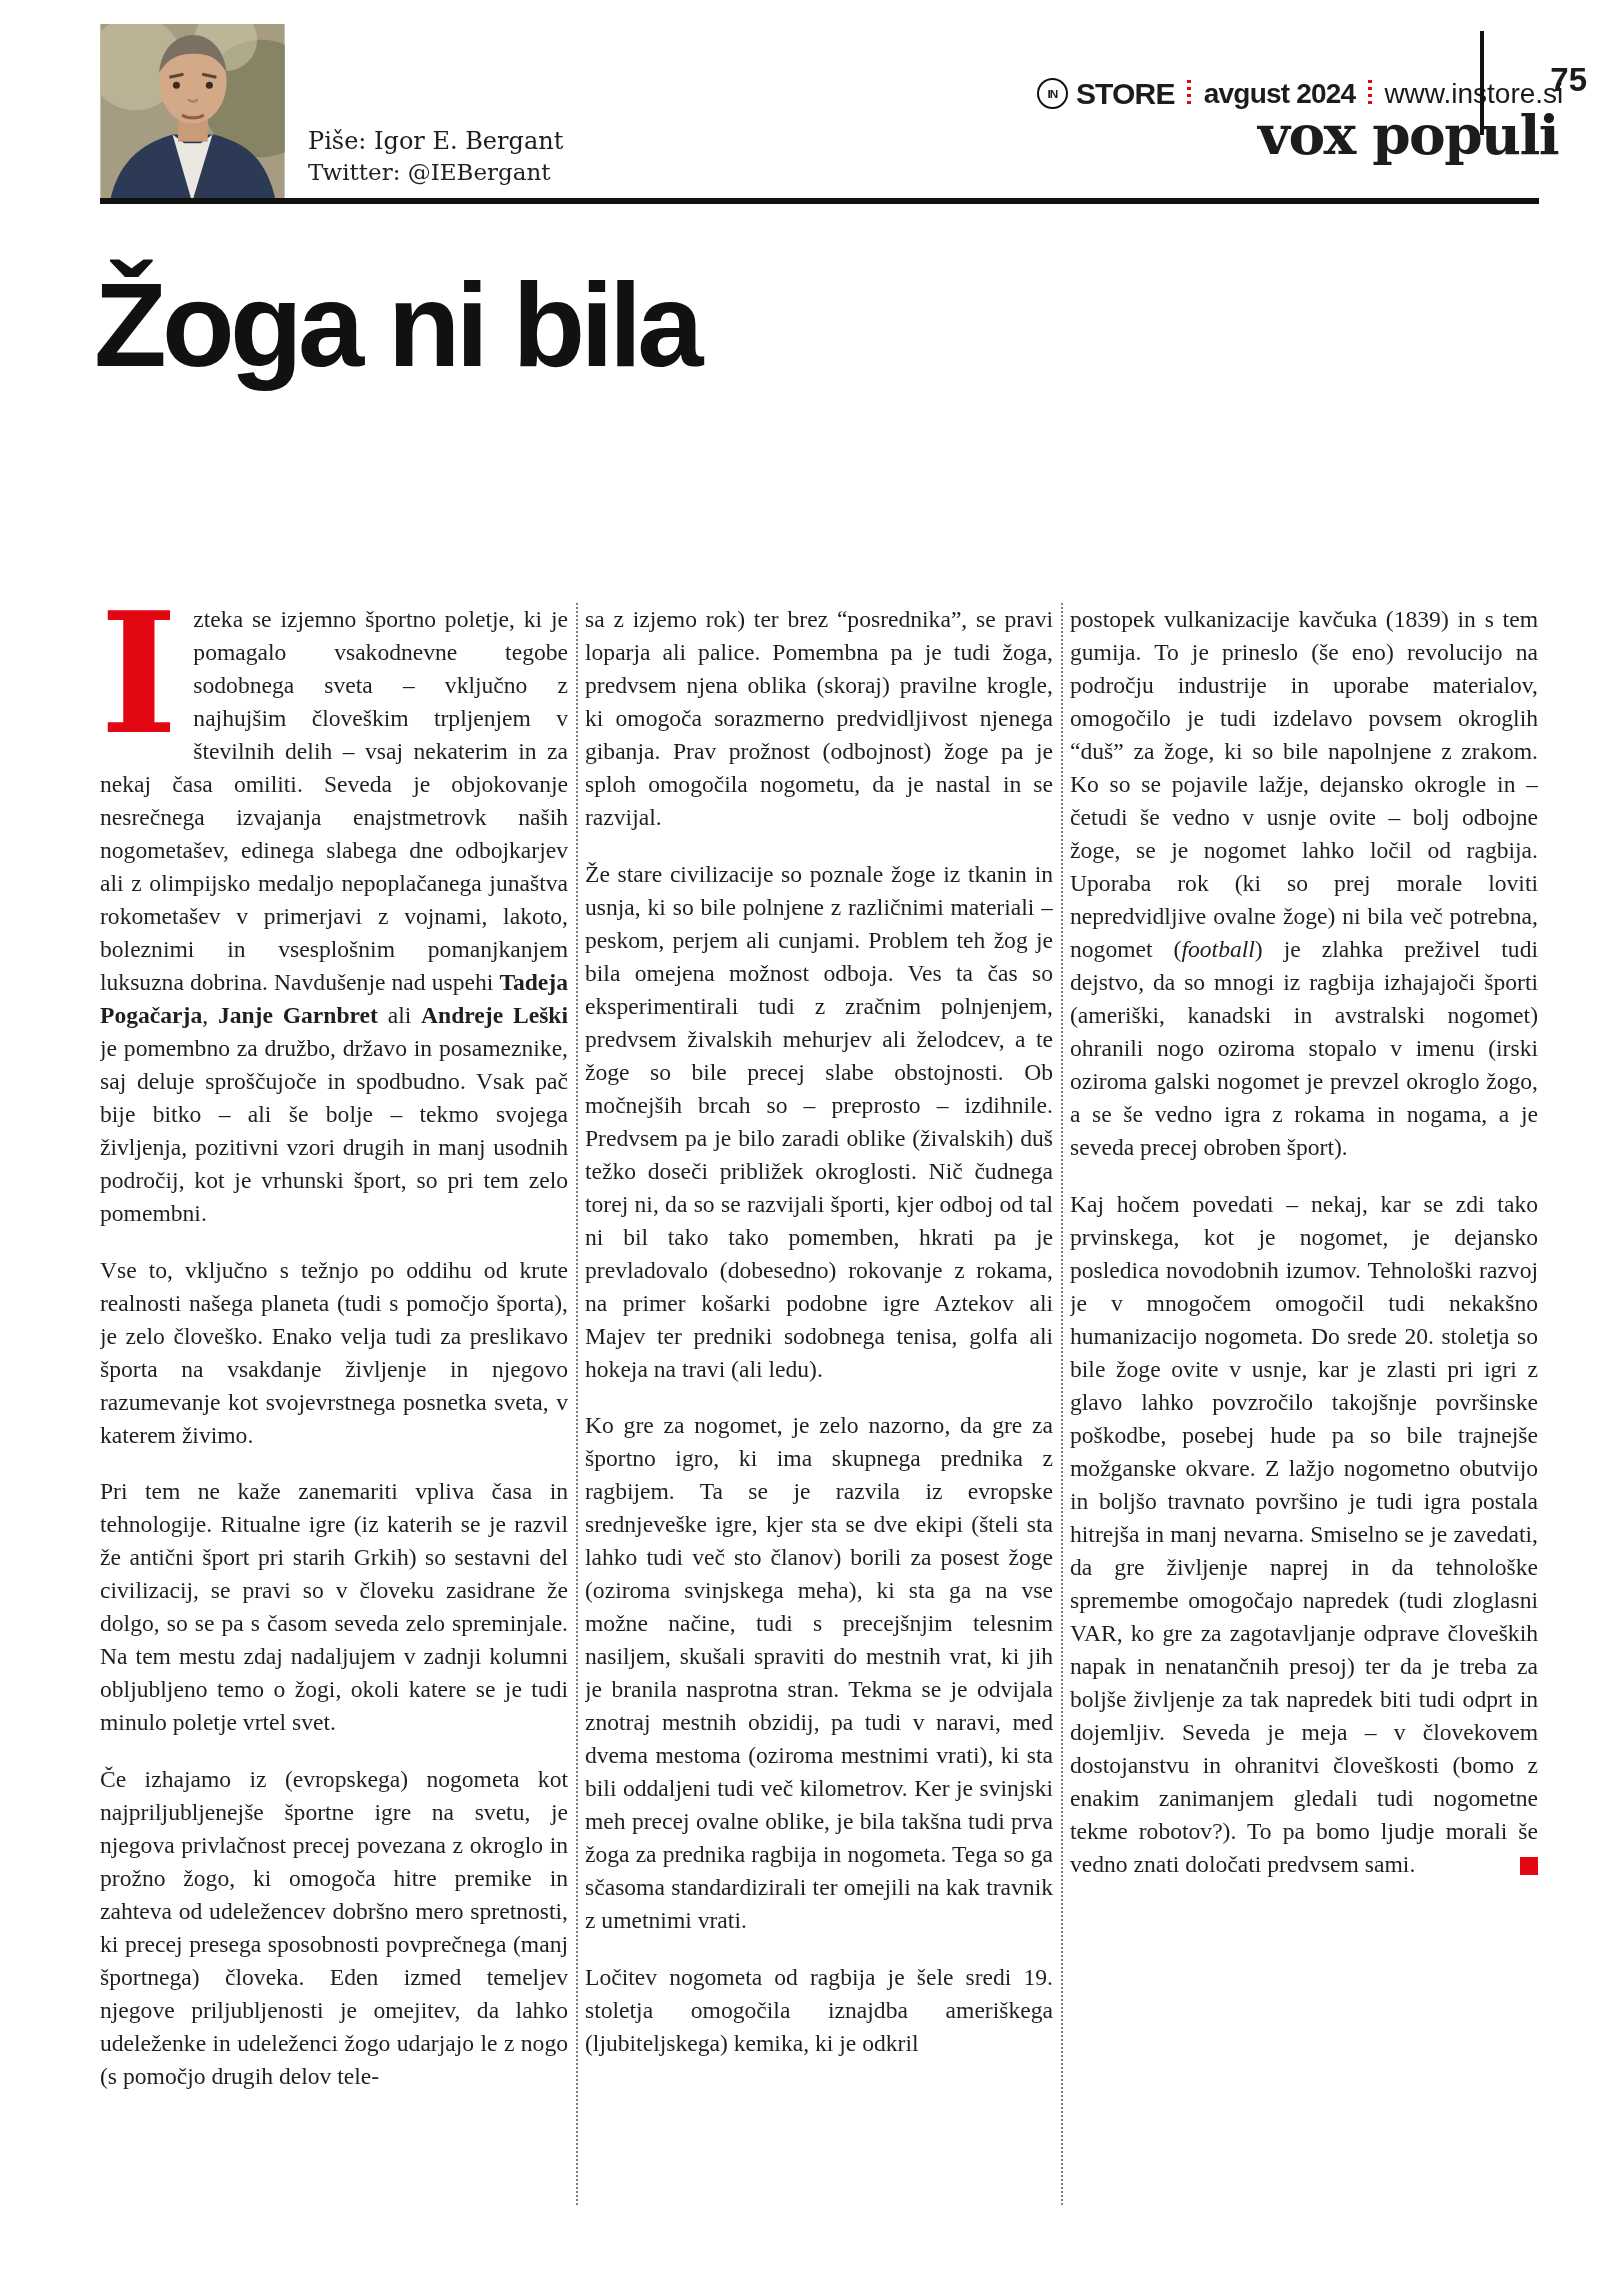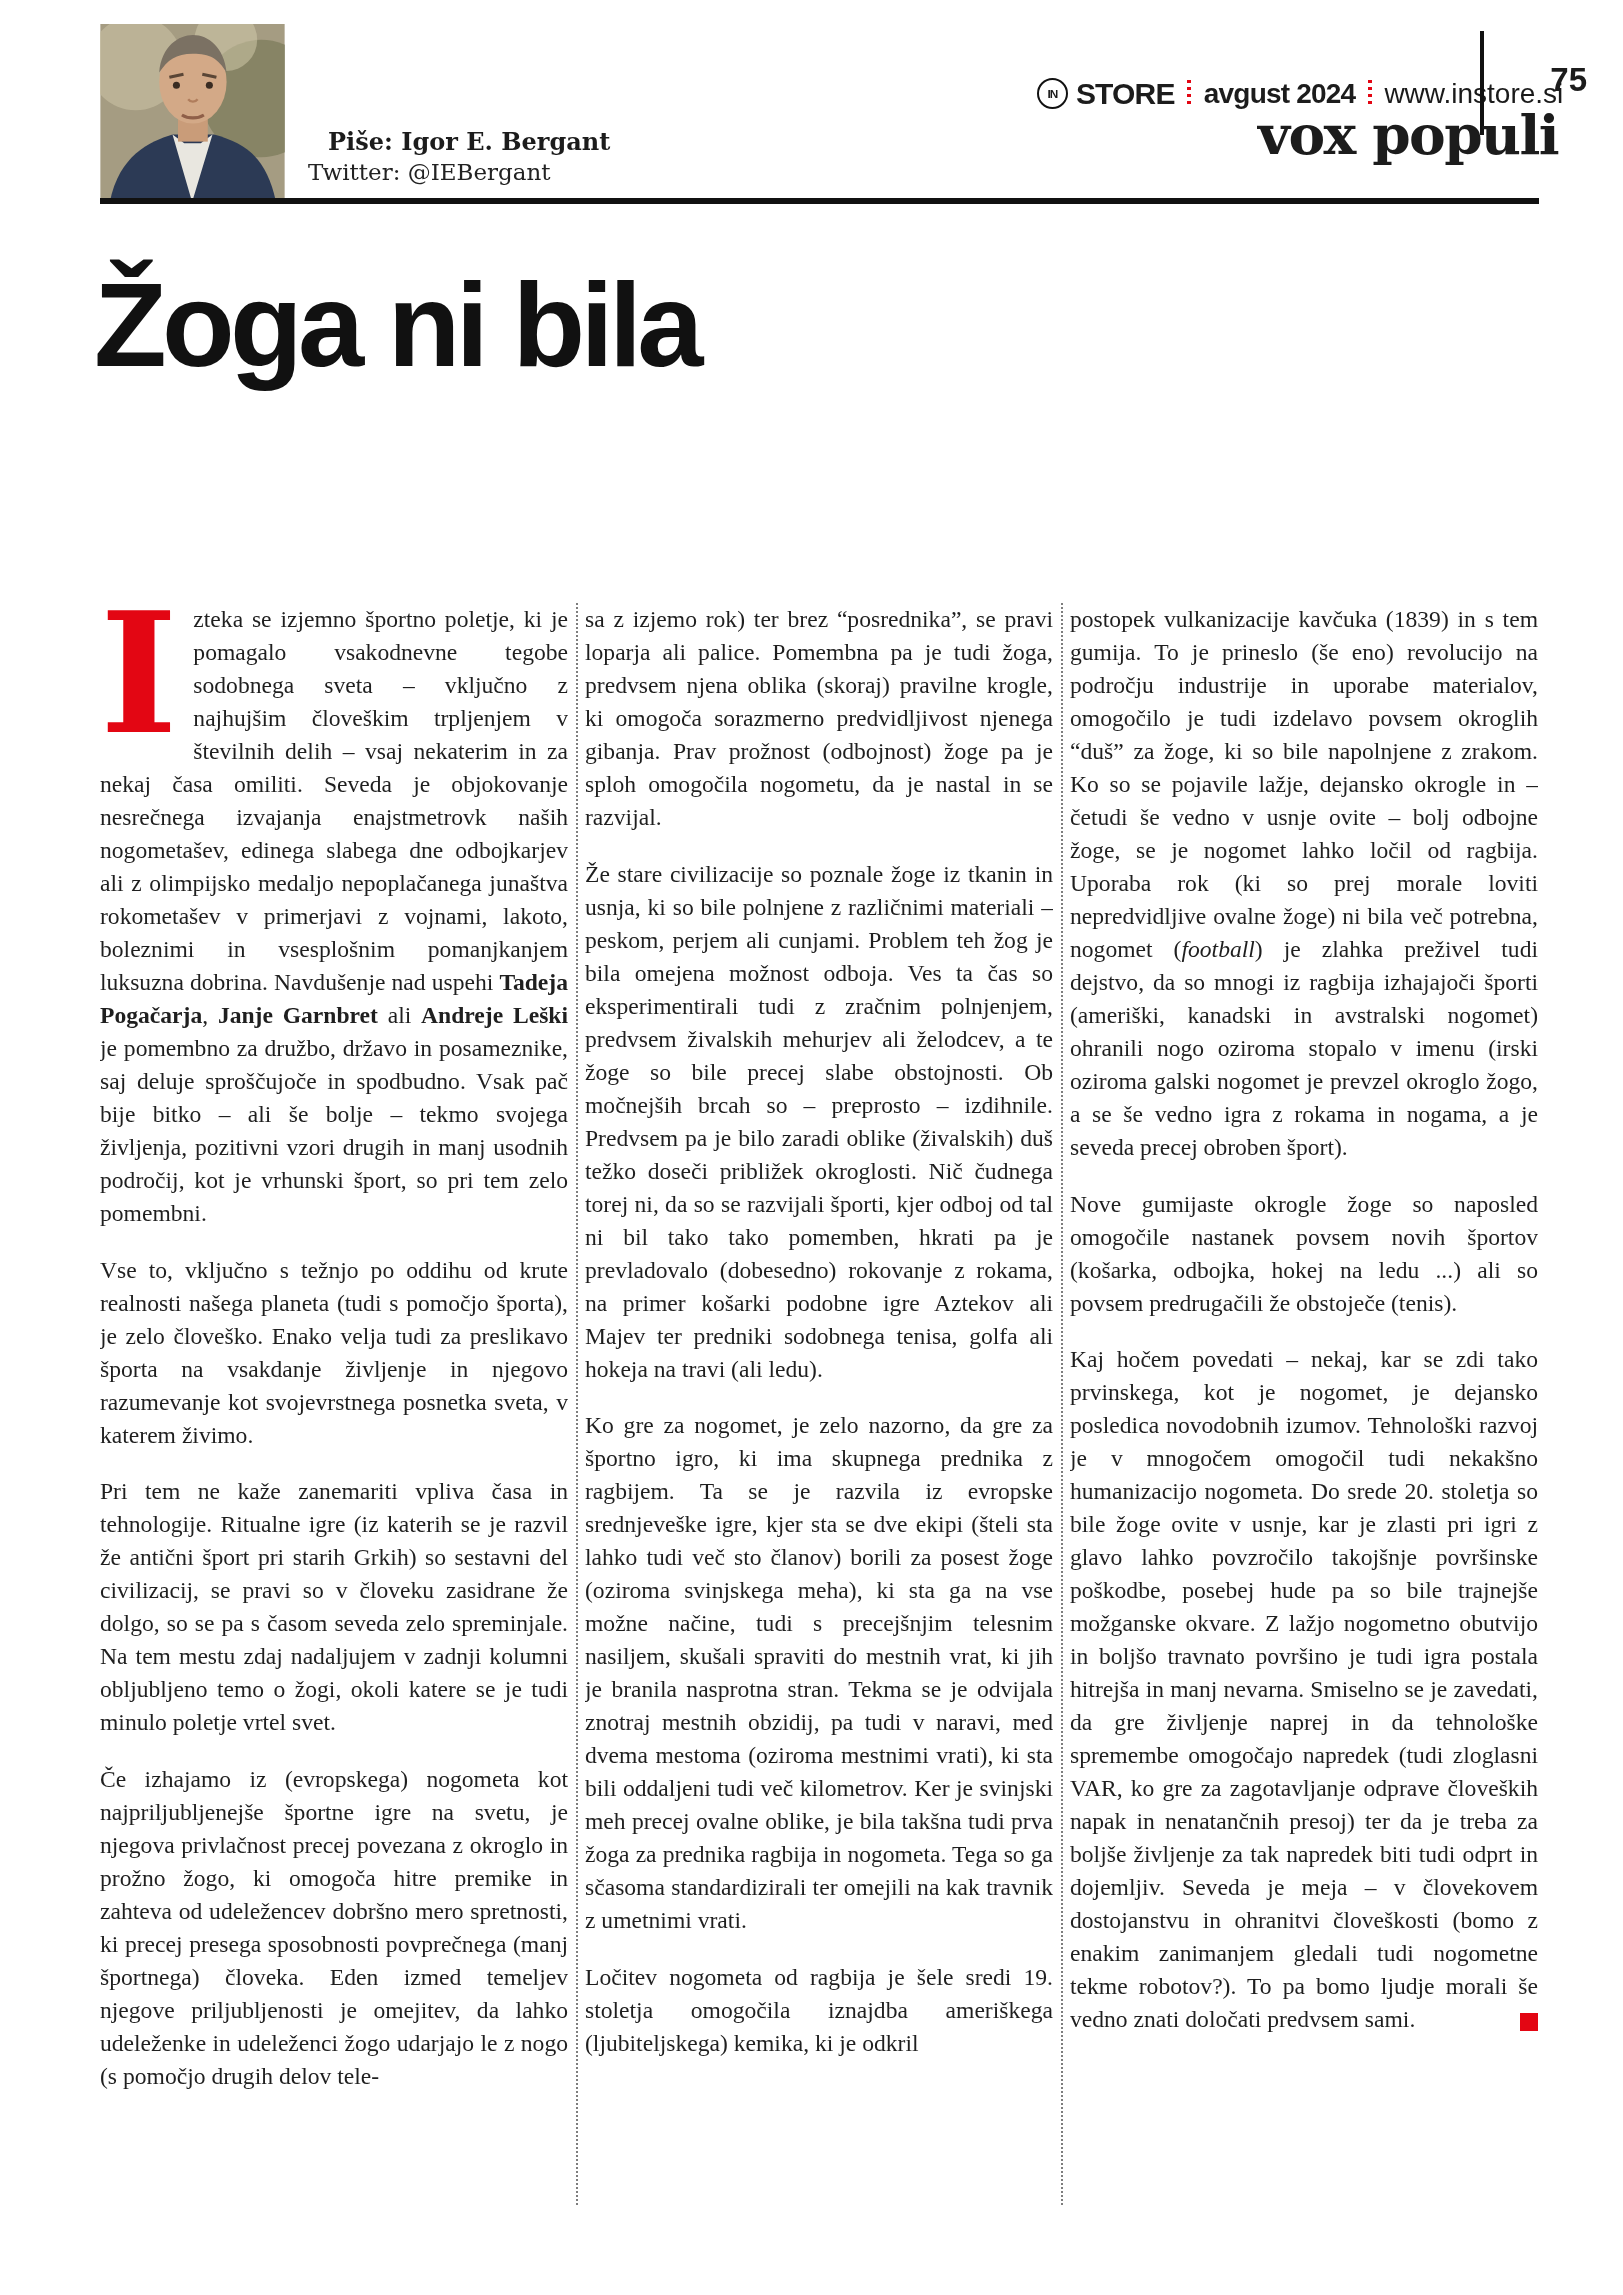--- a/index.html
+++ b/index.html
@@ -7,21 +7,21 @@
   body{
     width:1623px; height:2295px; position:relative; overflow:hidden;
     background:#ffffff; color:var(--ink);
     font-family:"Liberation Serif", serif;
   }
   .abs{ position:absolute; }
 
   
   .author-photo{ left:100px; top:23.6px; width:185px; height:178px; }
   .byline-block{ left:308px; top:126px; font-family:"DejaVu Serif", serif; }
-  .byline{ font-weight:bold; font-size:24px; line-height:31px;margin-left:20px; }
+  .byline{ font-weight:normal; font-size:24px; line-height:31px; }
   .twitter{ font-size:23px; line-height:31px; color:#222; }
 
   .mast-row{
     left:1037px; top:76px; height:35px; display:flex; align-items:center;
     font-family:"Liberation Sans", sans-serif; white-space:nowrap;
   }
   .logo-circle{
     width:27px; height:27px; border:2.4px solid #111; border-radius:50%;
     display:flex; align-items:center; justify-content:center;
     font-weight:900; font-size:11.8px; letter-spacing:-0.8px; margin-right:7.9px;
@@ -131,16 +131,15 @@
 <div class="abs col-sep sep-1"></div>
 <div class="abs col col-2" id="col1">
     <p><span>sa z izjemo rok) ter brez “posrednika”, se pravi loparja ali palice. Pomembna pa je tudi žoga, predvsem njena oblika (skoraj) pravilne krogle, ki omogoča sorazmerno predvidljivost njenega gibanja. Prav prožnost (odbojnost) žoge pa je sploh omogočila nogometu, da je nastal in se razvijal.</span></p>
     <p><span>Že stare civilizacije so poznale žoge iz tkanin in usnja, ki so bile polnjene z različnimi materiali – peskom, perjem ali cunjami. Problem teh žog je bila omejena možnost odboja. Ves ta čas so eksperimentirali tudi z zračnim polnjenjem, predvsem živalskih mehurjev ali želodcev, a te žoge so bile precej slabe obstojnosti. Ob močnejših brcah so – preprosto – izdihnile. Predvsem pa je bilo zaradi oblike (živalskih) duš težko doseči približek okroglosti. Nič čudnega torej ni, da so se razvijali športi, kjer odboj od tal ni bil tako tako pomemben, hkrati pa je prevladovalo (dobesedno) rokovanje z rokama, na primer košarki podobne igre Aztekov ali Majev ter predniki sodobnega tenisa, golfa ali hokeja na travi (ali ledu).</span></p>
     <p><span>Ko gre za nogomet, je zelo nazorno, da gre za športno igro, ki ima skupnega prednika z ragbijem. Ta se je razvila iz evropske srednjeveške igre, kjer sta se dve ekipi (šteli sta lahko tudi več sto članov) borili za posest žoge (oziroma svinjskega meha), ki sta ga na vse možne načine, tudi s precejšnjim telesnim nasiljem, skušali spraviti do mestnih vrat, ki jih je branila nasprotna stran. Tekma se je odvijala znotraj mestnih obzidij, pa tudi v naravi, med dvema mestoma (oziroma mestnimi vrati), ki sta bili oddaljeni tudi več kilometrov. Ker je svinjski meh precej ovalne oblike, je bila takšna tudi prva žoga za prednika ragbija in nogometa. Tega so ga sčasoma standardizirali ter omejili na kak travnik z umetnimi vrati.</span></p>
     <p><span>Ločitev nogometa od ragbija je šele sredi 19. stoletja omogočila iznajdba ameriškega (ljubiteljskega) kemika, ki je odkril</span></p>
   </div>
 <div class="abs col-sep sep-2"></div>
 <div class="abs col col-3" id="col2">
     <p><span>postopek vulkanizacije kavčuka (1839) in s tem gumija. To je prineslo (še eno) revolucijo na področju industrije in uporabe materialov, omogočilo je tudi izdelavo povsem okroglih “duš” za žoge, ki so bile napolnjene z zrakom. Ko so se pojavile lažje, dejansko okrogle in – četudi še vedno v usnje ovite – bolj odbojne žoge, se je nogomet lahko ločil od ragbija. Uporaba rok (ki so prej morale loviti nepredvidljive ovalne žoge) ni bila več potrebna, nogomet (</span><span class="i">football</span><span>) je zlahka preživel tudi dejstvo, da so mnogi iz ragbija izhajajoči športi (ameriški, kanadski in avstralski nogomet) ohranili nogo oziroma stopalo v imenu (irski oziroma galski nogomet je prevzel okroglo žogo, a se še vedno igra z rokama in nogama, a je seveda precej obroben šport).</span></p>
-    <p><span>Nove gumijaste okrogle žoge so naposled omogočile nastanek povsem novih športov (košarka, odbojka, hokej na ledu ...) ali so povsem predrugačili že obstoječe (tenis).</span></p>
     <p><span>Kaj hočem povedati – nekaj, kar se zdi tako prvinskega, kot je nogomet, je dejansko posledica novodobnih izumov. Tehnološki razvoj je v mnogočem omogočil tudi nekakšno humanizacijo nogometa. Do srede 20. stoletja so bile žoge ovite v usnje, kar je zlasti pri igri z glavo lahko povzročilo takojšnje površinske poškodbe, posebej hude pa so bile trajnejše možganske okvare. Z lažjo nogometno obutvijo in boljšo travnato površino je tudi igra postala hitrejša in manj nevarna. Smiselno se je zavedati, da gre življenje naprej in da tehnološke spremembe omogočajo napredek (tudi zloglasni VAR, ko gre za zagotavljanje odprave človeških napak in nenatančnih presoj) ter da je treba za boljše življenje za tak napredek biti tudi odprt in dojemljiv. Seveda je meja – v človekovem dostojanstvu in ohranitvi človeškosti (bomo z enakim zanimanjem gledali tudi nogometne tekme robotov?). To pa bomo ljudje morali še vedno znati določati predvsem sami.</span><span class="endmark"></span></p>
   </div>
 
 
 </body></html>

